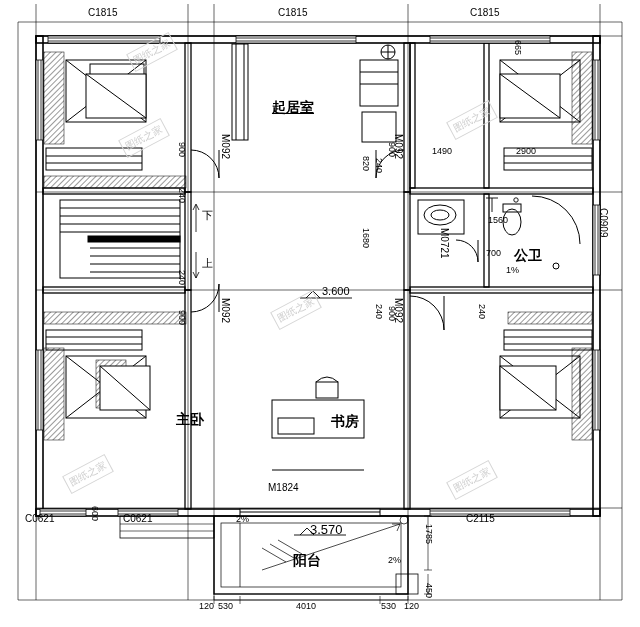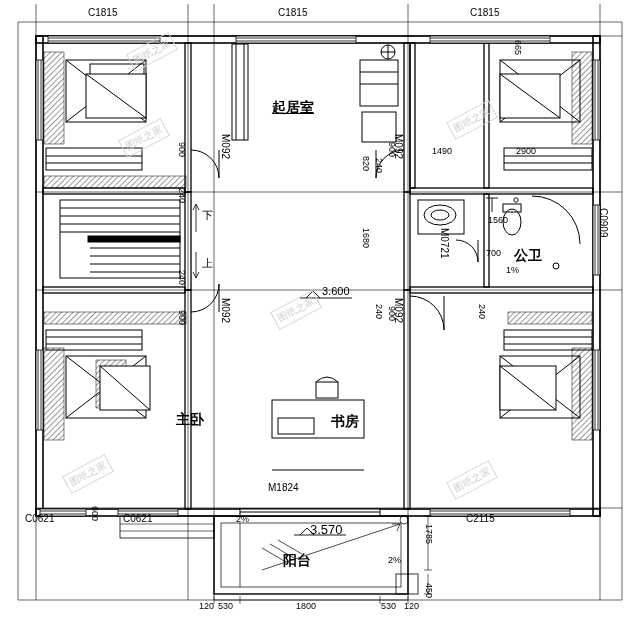--- a/index.html
+++ b/index.html
@@ -307,21 +307,21 @@
 <div class="lbl win" style="left:230px;top:134px;transform:rotate(90deg);transform-origin:left top;">M092</div>
 <div class="lbl win" style="left:230px;top:298px;transform:rotate(90deg);transform-origin:left top;">M092</div>
 <div class="lbl win" style="left:403px;top:134px;transform:rotate(90deg);transform-origin:left top;">M092</div>
 <div class="lbl win" style="left:403px;top:298px;transform:rotate(90deg);transform-origin:left top;">M092</div>
 <div class="lbl win" style="left:449px;top:228px;transform:rotate(90deg);transform-origin:left top;">M0721</div>
 
 <div class="lbl room" style="left:272px;top:100px;text-decoration:underline;">起居室</div>
 <div class="lbl room" style="left:514px;top:248px;">公卫</div>
 <div class="lbl room" style="left:176px;top:412px;">主卧</div>
 <div class="lbl room" style="left:298px;top:414px;margin-left:33px;">书房</div>
-<div class="lbl room" style="left:283px;top:553px;">阳台</div>
+<div class="lbl room" style="left:293px;top:553px;">阳台</div>
 
 <div class="lbl dim" style="left:322px;top:286px;font-size:11px;">3.600</div>
 <div class="lbl dim" style="left:310px;top:523px;font-size:13px;">3.570</div>
 
 <div class="lbl" style="left:202px;top:210px;font-size:11px;">下</div>
 <div class="lbl" style="left:202px;top:258px;font-size:11px;">上</div>
 
 <div class="lbl dim" style="left:236px;top:515px;">2%</div>
 <div class="lbl dim" style="left:388px;top:556px;">2%</div>
 <div class="lbl dim" style="left:506px;top:266px;">1%</div>
@@ -341,21 +341,21 @@
 <div class="lbl dim" style="left:516px;top:147px;">2900</div>
 <div class="lbl dim" style="left:522px;top:40px;transform:rotate(90deg);transform-origin:left top;">665</div>
 <div class="lbl dim" style="left:472px;top:216px;margin-left:16px;">1560</div>
 <div class="lbl dim" style="left:464px;top:249px;margin-left:22px;">700</div>
 <div class="lbl dim" style="left:433px;top:524px;transform:rotate(90deg);transform-origin:left top;">1785</div>
 <div class="lbl dim" style="left:433px;top:583px;transform:rotate(90deg);transform-origin:left top;">450</div>
 <div class="lbl dim" style="left:99px;top:506px;transform:rotate(90deg);transform-origin:left top;">600</div>
 
 <div class="lbl dim" style="left:199px;top:602px;">120</div>
 <div class="lbl dim" style="left:218px;top:602px;">530</div>
-<div class="lbl dim" style="left:296px;top:602px;">1800</div>
+<div class="lbl dim" style="left:296px;top:602px;">4010</div>
 <div class="lbl dim" style="left:381px;top:602px;">530</div>
 <div class="lbl dim" style="left:404px;top:602px;">120</div>
 
 <div class="wmbox" style="left:120px;top:128px;">图纸之家</div>
 <div class="wmbox" style="left:272px;top:300px;">图纸之家</div>
 <div class="wmbox" style="left:448px;top:110px;">图纸之家</div>
 <div class="wmbox" style="left:64px;top:464px;">图纸之家</div>
 <div class="wmbox" style="left:448px;top:470px;">图纸之家</div>
 <div class="wmbox" style="left:128px;top:42px;">图纸之家</div>
 

